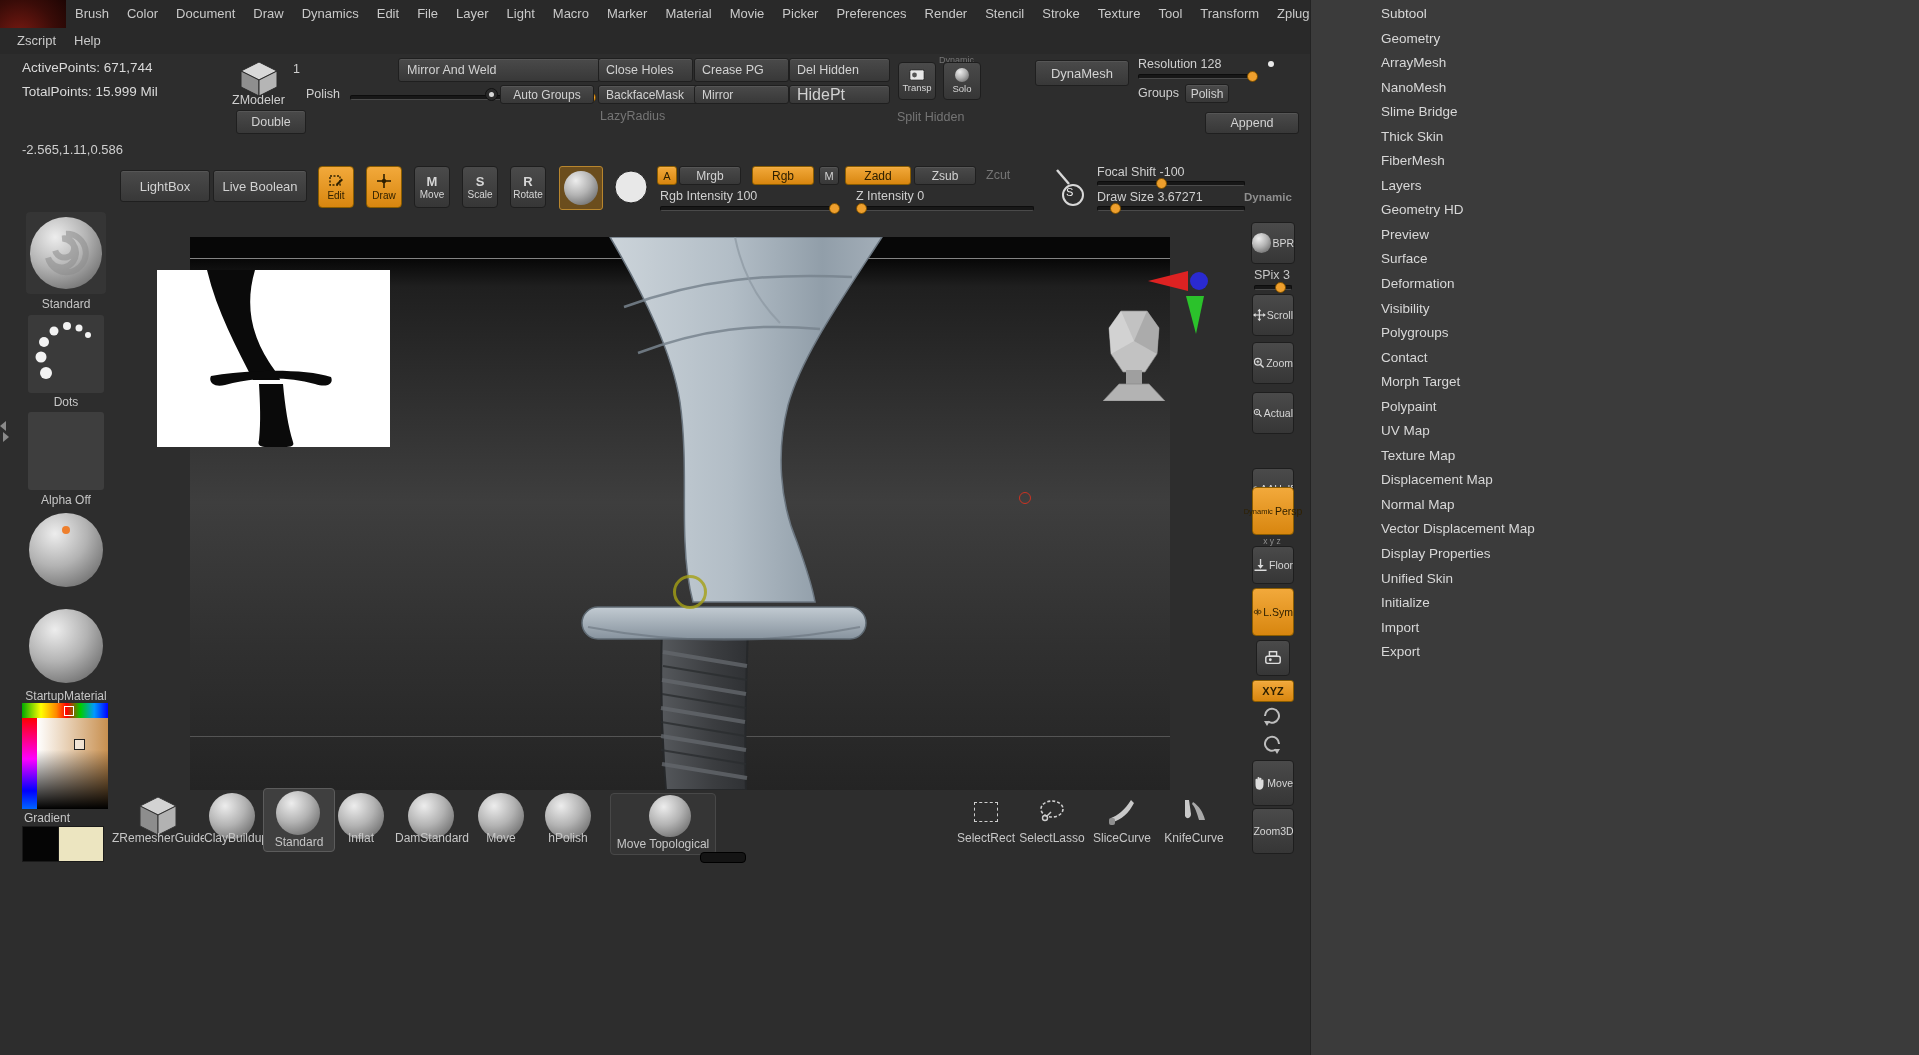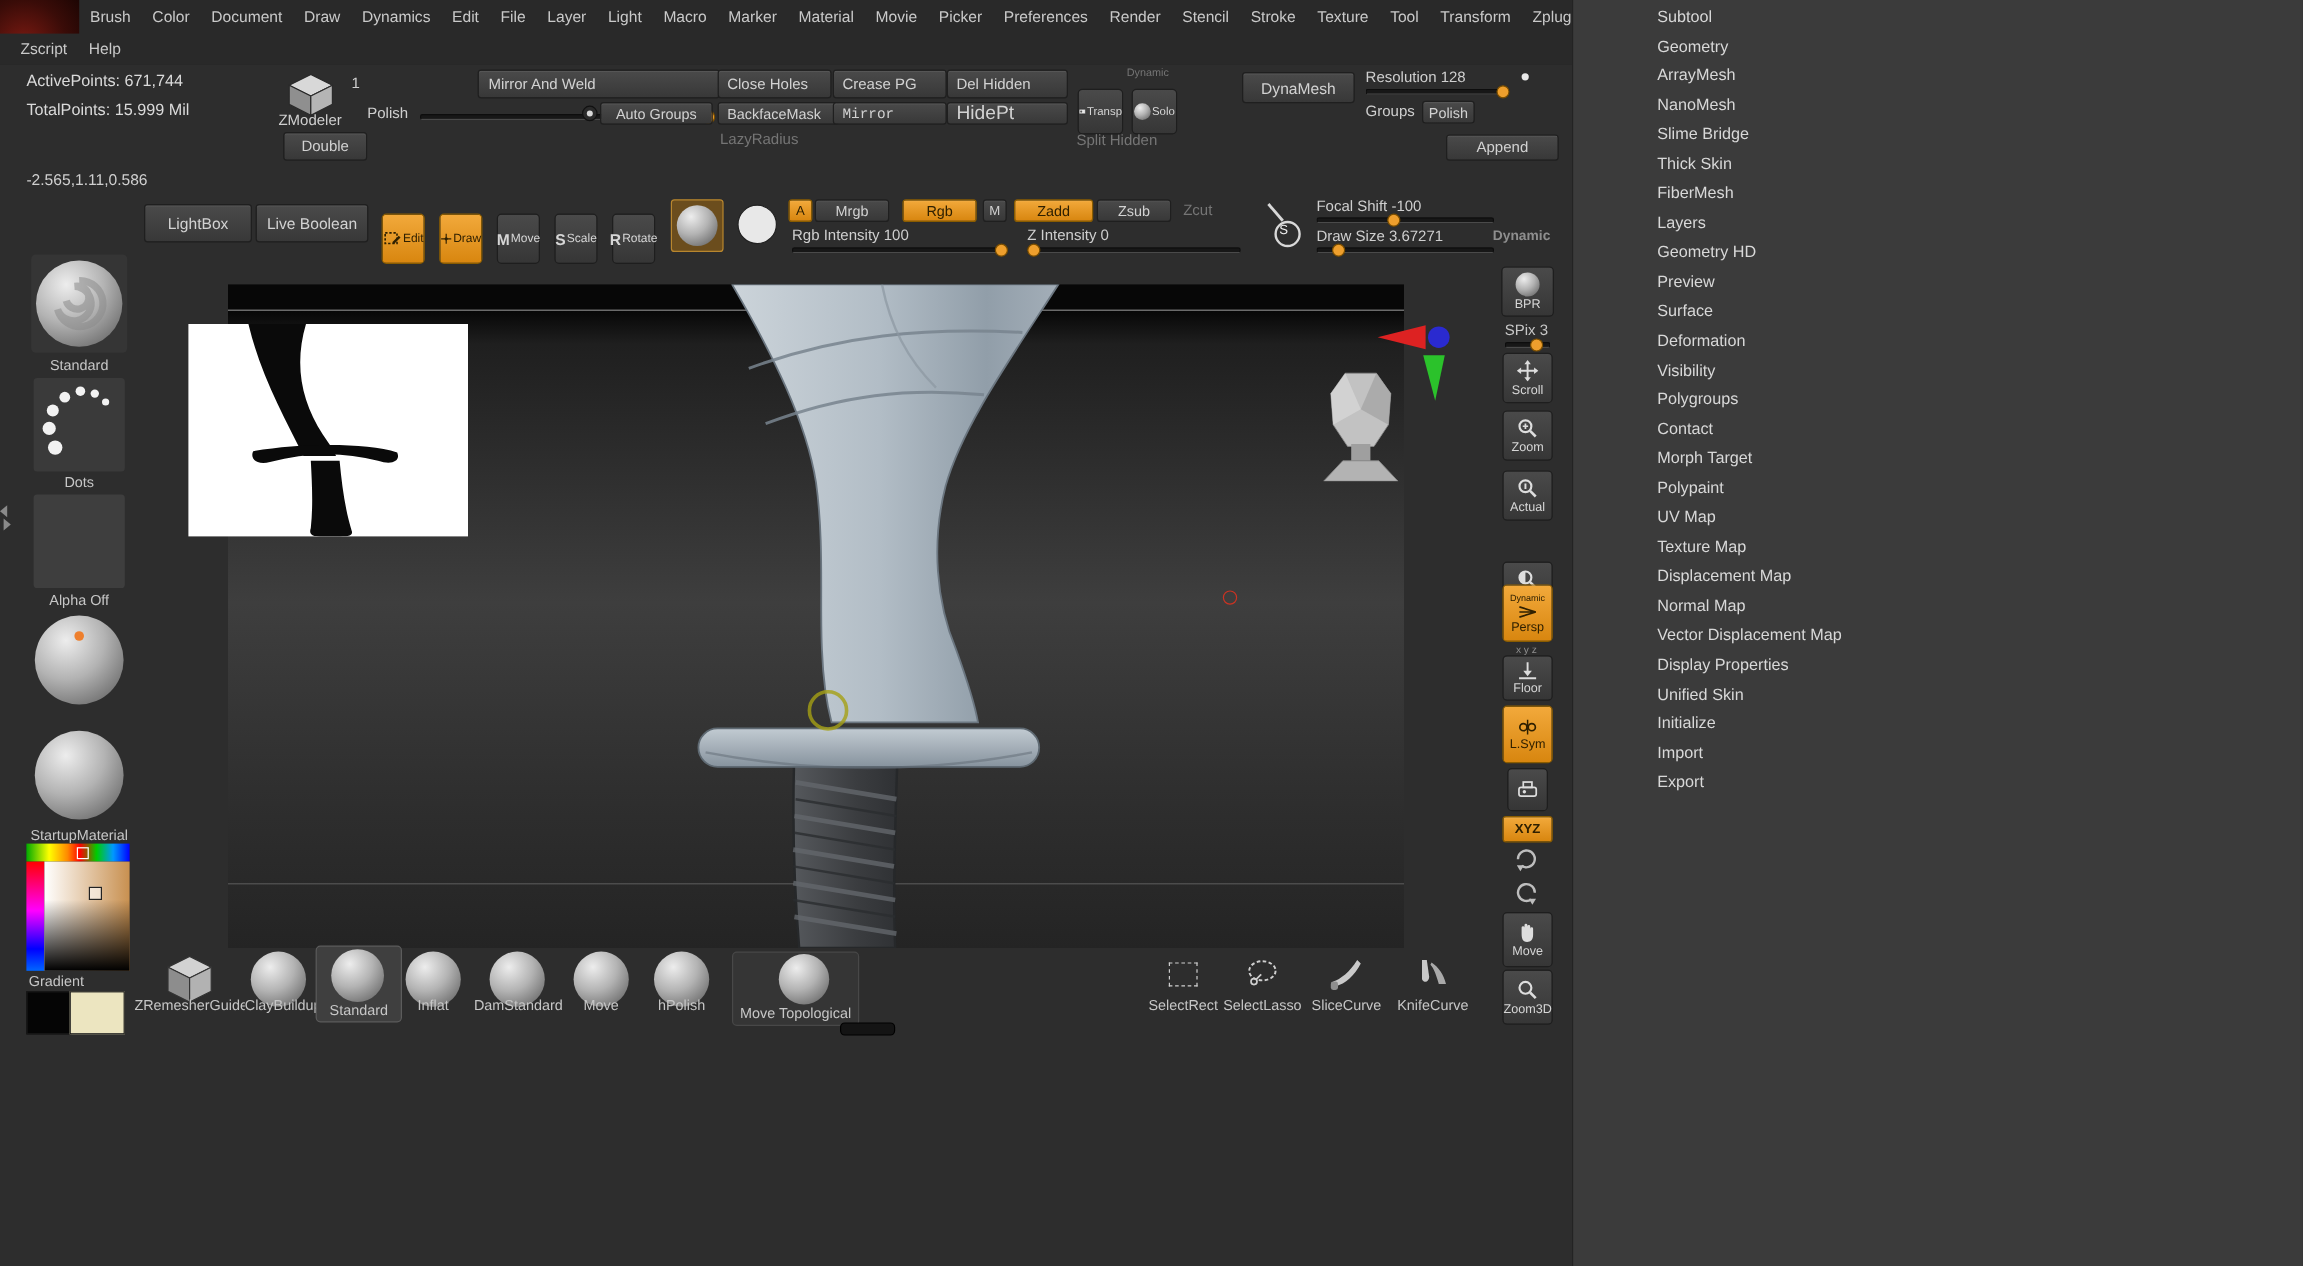--- a/index.html
+++ b/index.html
@@ -13,26 +13,26 @@
   .txt{position:absolute;font-size:12.5px;color:#cfcfcf;white-space:nowrap;}
   .gtxt{color:#757575;}
   .track{position:absolute;height:3px;background:#171717;border:1px solid #0d0d0d;border-bottom-color:#4a4a4a;border-radius:2px;}
   .nub{position:absolute;width:9px;height:9px;border-radius:50%;background:#ee9f2d;border:1px solid #7a4e00;top:-4px;}
   .lbl{position:absolute;font-size:12px;color:#c6c6c6;text-align:center;white-space:nowrap;overflow:hidden;}
   .sphere{border-radius:50%;background:radial-gradient(circle at 35% 28%,#ededed,#b3b3b3 45%,#6e6e6e 85%,#585858);}
   .menubar{position:absolute;left:0;top:0;width:1310px;height:54px;background:#292929;}
   .menurow{position:absolute;display:flex;}
   .menu-item{padding:0 9px;line-height:27px;font-size:13px;color:#c9c9c9;}
   .rp-item{height:24.55px;line-height:24.55px;padding-left:45px;font-size:13.5px;color:#d8d8d8;margin-left:25px;}
-  .tt{position:absolute;display:flex;align-items:center;justify-content:center;gap:1px;
+  .tt{position:absolute;display:flex;flex-direction:column;align-items:center;justify-content:center;gap:1px;
       background:linear-gradient(#4a4a4a,#363636);border:1px solid #1e1e1e;border-radius:4px;
-      color:#d6d6d6;font-size:10px;margin-top:12px;}
+      color:#d6d6d6;font-size:10px;}
   .tt.orange{background:linear-gradient(#f2a93b,#d8860f);color:#2f2000;border-color:#8a5c00;}
   .tt .bigletter{font-weight:bold;font-size:13px;line-height:13px;}
-  .icbtn{position:absolute;display:flex;flex-direction:column;align-items:center;justify-content:center;gap:1px;
+  .icbtn{position:absolute;display:flex;flex-direction:row;align-items:center;justify-content:center;gap:1px;
       background:linear-gradient(#4a4a4a,#363636);border:1px solid #1e1e1e;border-radius:4px;color:#d6d6d6;font-size:10.5px;}
   .icbtn.orange{background:linear-gradient(#f2a93b,#d8860f);color:#2f2000;border-color:#8a5c00;}
   svg{display:block;}
 </style>
 </head>
 <body>
 
 <div class="menubar">
   <div class="abs" style="left:0;top:0;width:66px;height:28px;background:radial-gradient(circle at 30% 130%,#7a1a12,#3a0c08 60%,#1d0503);"></div>
   <div class="menurow" style="left:66px;top:0;height:27px;">
@@ -89,21 +89,21 @@
 <div class="abs" style="left:485px;top:88px;width:11px;height:11px;border:1px solid #111;border-radius:50%;background:#2a2a2a;">
   <div class="abs" style="left:3px;top:3px;width:5px;height:5px;border-radius:50%;background:#d8d8d8;"></div>
 </div>
 <div class="btn" style="left:500px;top:85px;width:92px;height:17px;font-size:12px;">Auto Groups</div>
 
 <div class="btn" style="left:598px;top:58px;width:86px;height:22px;justify-content:flex-start;padding-left:7px;">Close Holes</div>
 <div class="btn" style="left:598px;top:85px;width:92px;height:17px;font-size:12px;justify-content:flex-start;padding-left:7px;">BackfaceMask</div>
 <div class="txt gtxt" style="left:600px;top:109px;">LazyRadius</div>
 
 <div class="btn" style="left:694px;top:58px;width:86px;height:22px;justify-content:flex-start;padding-left:7px;">Crease PG</div>
-<div class="btn" style="left:694px;top:85px;width:86px;height:17px;font-size:12px;justify-content:flex-start;padding-left:7px;font-family:Liberation Mono, monospace;">Mirror</div>
+<div class="btn" style="left:694px;top:85px;width:86px;height:17px;font-size:12px;justify-content:flex-start;padding-left:7px;">Mirror</div>
 
 <div class="btn" style="left:789px;top:58px;width:92px;height:22px;justify-content:flex-start;padding-left:7px;">Del Hidden</div>
 <div class="btn" style="left:789px;top:85px;width:92px;height:17px;font-size:16px;justify-content:flex-start;padding-left:7px;">HidePt</div>
 
 <div class="txt gtxt" style="left:939px;top:55px;font-size:9px;">Dynamic</div>
 <div class="tt" style="left:898px;top:62px;width:36px;height:36px;">
   <svg width="16" height="12" viewBox="0 0 16 12">
     <rect x="0.8" y="0.8" width="14.4" height="10.4" rx="1.5" fill="#e8e8e8" stroke="#222"></rect>
     <circle cx="5.5" cy="6" r="2.4" fill="#555"></circle>
   </svg>

